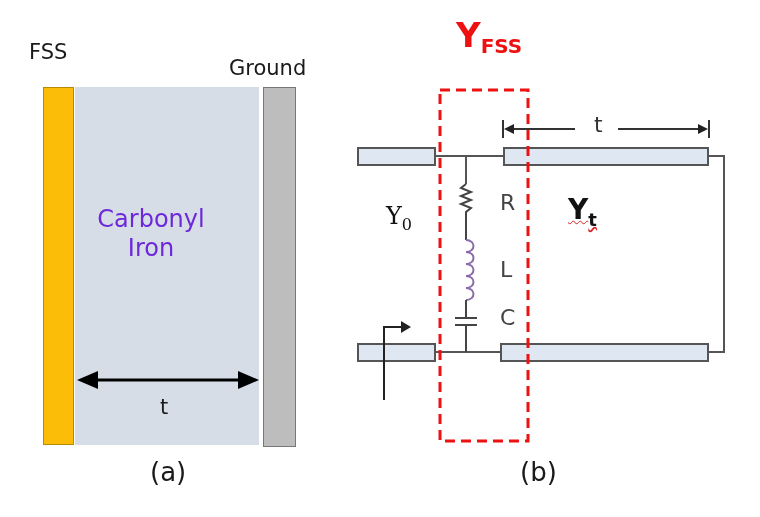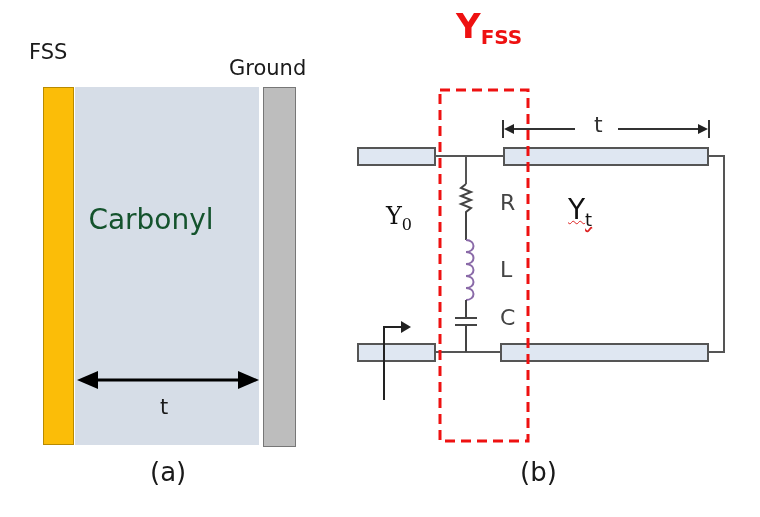--- a/index.html
+++ b/index.html
@@ -4,47 +4,48 @@
 <style>
   html, body { margin:0; padding:0; background:#ffffff; }
   body { width:760px; height:517px; position:relative; overflow:hidden; font-family:"DejaVu Sans", sans-serif; }
   .abs { position:absolute; }
   .lbl { color:#1a1a1a; font-size:21px; white-space:nowrap; }
   #fss-label { left:29px; top:40px; }
   #ground-label { left:229px; top:56px; }
   #fss-layer { left:43px; top:87px; width:31px; height:358px; background:#fbbd08; border:1px solid #b88a00; box-sizing:border-box; }
   #composite { left:75px; top:87px; width:184px; height:358px; background:#d6dde7; }
   #ground-layer { left:263px; top:87px; width:33px; height:360px; background:#bdbdbd; border:1px solid #777; box-sizing:border-box; }
-  #composite-text { left:75px; top:205px; width:152px; text-align:center; font-size:28px; line-height:29px; color:#14532d; }
+  #composite-text { left:75px; top:205px; width:152px; text-align:center; font-size:24px; line-height:29px; color:#6d28d9; }
   #t-a { left:160px; top:395px; font-size:21px; }
   #cap-a { left:150px; top:457px; font-size:26px; }
   #cap-b { left:520px; top:457px; font-size:26px; }
-  #yfss { left:456px; top:6px; color:#ee1111; font-weight:bold; font-size:34px; }
+  #yfss { left:456px; top:15px; color:#ee1111; font-weight:bold; font-size:34px; }
   #yfss sub { font-size:20px; vertical-align:-6px; }
   .circ { font-size:22px; color:#444; }
   #r-lbl { left:500px; top:190px; }
   #l-lbl { left:500px; top:257px; }
   #c-lbl { left:500px; top:305px; }
   #y0 { left:386px; top:202px; font-family:"DejaVu Serif", serif; font-size:24px; color:#111; }
   #y0 sub { font-size:16px; }
-  #yt { left:568px; top:193px; font-weight:normal; font-size:28px; color:#111; }
+  #yt { left:568px; top:193px; font-weight:bold; font-size:28px; color:#111; }
   #yt sub { font-size:18px; text-decoration:underline wavy #d22; }
   #yt span.u { text-decoration:underline wavy #d22; text-decoration-thickness:1px; }
   #t-b { left:594px; top:112px; font-size:22px; color:#333; }
 </style>
 </head>
 <body>
 
 <div class="abs lbl" id="fss-label">FSS</div>
 <div class="abs lbl" id="ground-label">Ground</div>
 <div class="abs" id="fss-layer"></div>
 <div class="abs" id="composite"></div>
 <div class="abs" id="ground-layer"></div>
 <div class="abs" id="composite-text">
   <div>Carbonyl</div>
+  <div>Iron</div>
 </div>
 <svg class="abs" style="left:0;top:0" width="760" height="517">
 
   <g>
     <line x1="90" y1="380" x2="246" y2="380" stroke="#000" stroke-width="3"></line>
     <polygon points="77,380 98,371 98,389" fill="#000"></polygon>
     <polygon points="259,380 238,371 238,389" fill="#000"></polygon>
   </g>
 
   <g>

